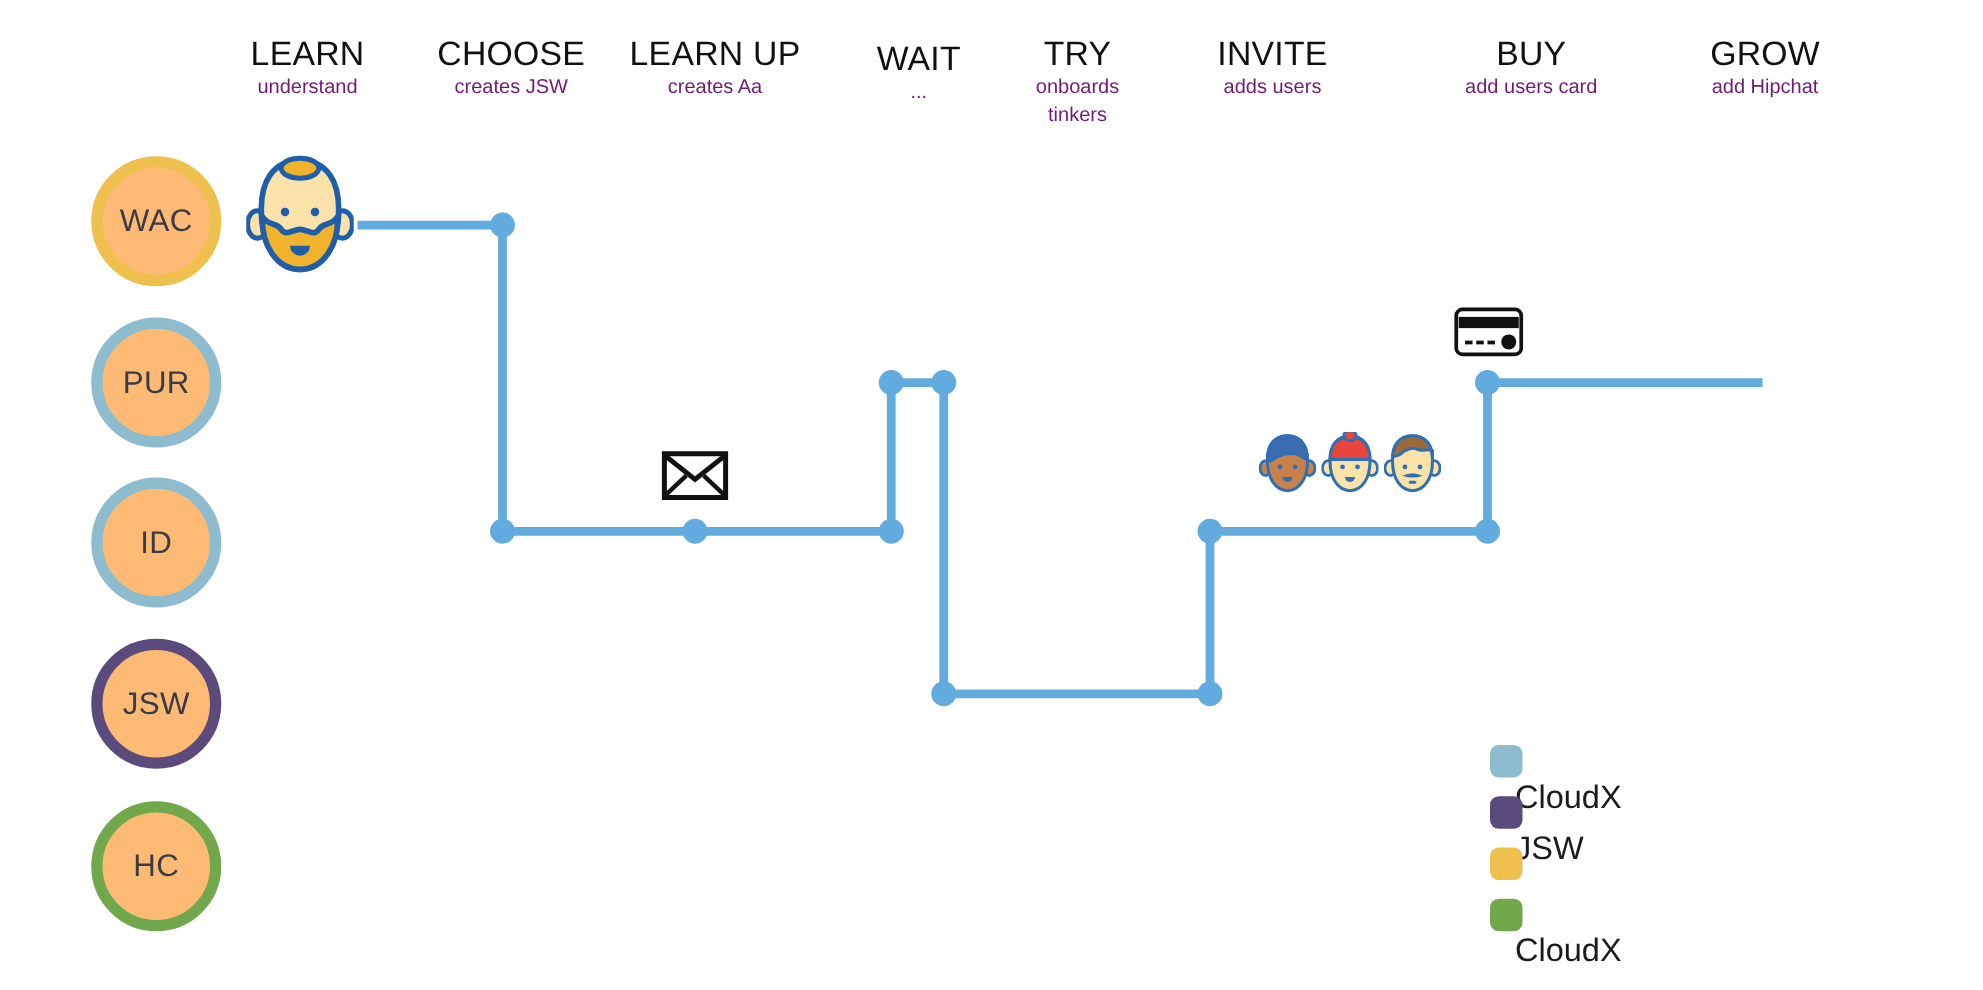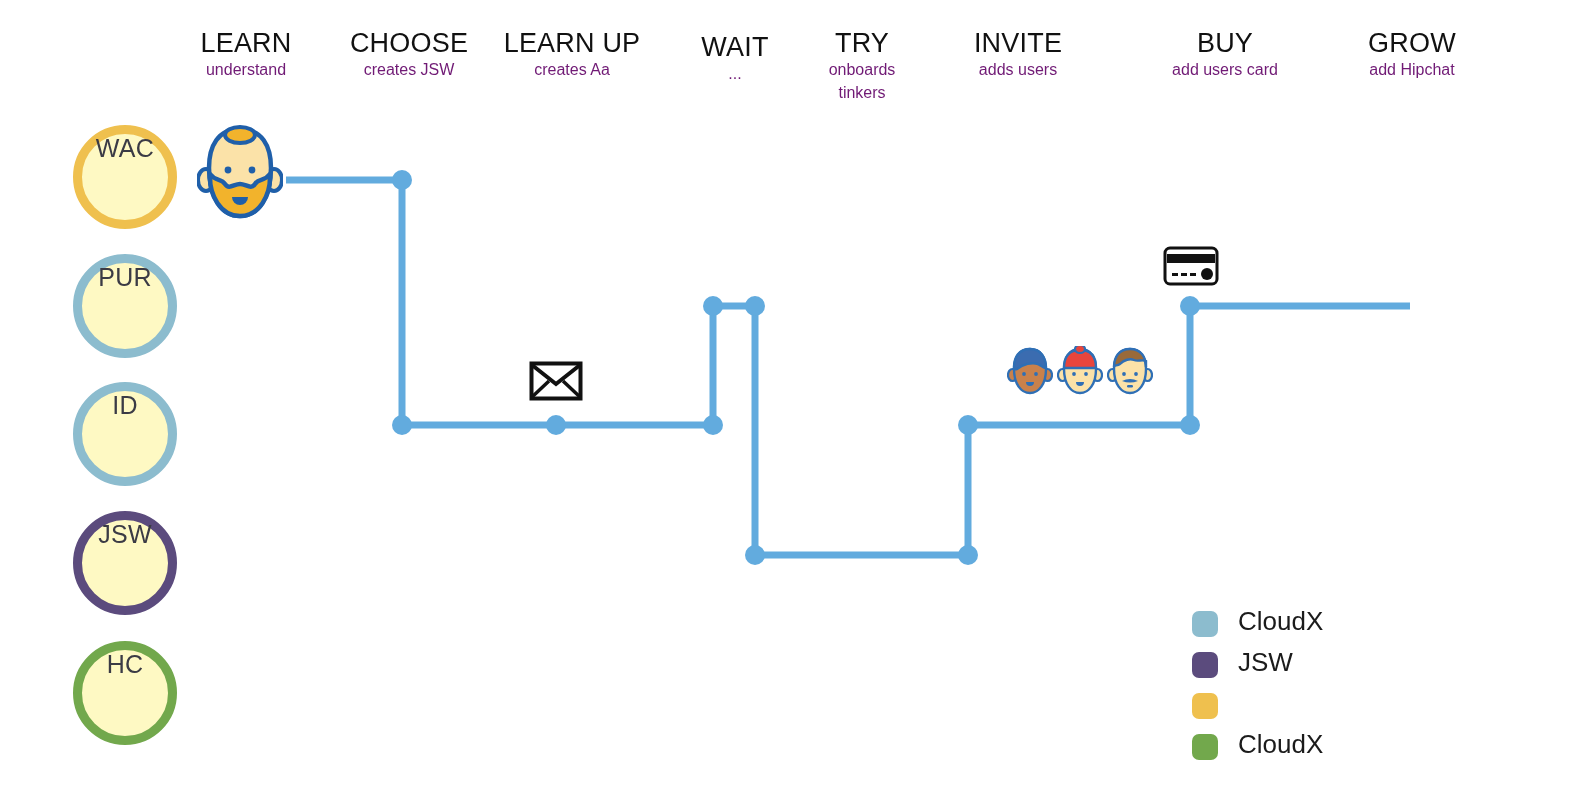--- a/index.html
+++ b/index.html
@@ -42,22 +42,23 @@
 
   
   .row-circle {
     position: absolute;
     width: 104px;
     height: 104px;
     border-radius: 50%;
     border: 9px solid #8cbcce;
     box-sizing: border-box;
     display: flex;
+    align-items: center;
     justify-content: center;
-    background: #fef9c3;
+    background: #fdba74;
   }
   .row-circle span {
     font-size: 25px;
     color: #3b3b45;
     letter-spacing: .3px;
   }
 
   
   #journey {
     position: absolute;
@@ -76,22 +77,23 @@
 
   
   #legend {
     position: absolute;
     left: 1192px;
     top: 596px;
     width: 330px;
   }
   .legend-row {
     display: flex;
-    align-items: flex-end;
+    align-items: flex-start;
     height: 41px;
+    flex-direction: column;
   }
   .legend-swatch {
     width: 26px;
     height: 26px;
     border-radius: 7px;
     flex: 0 0 auto;
   }
   .legend-label {
     margin-left: 20px;
     font-size: 26px;

